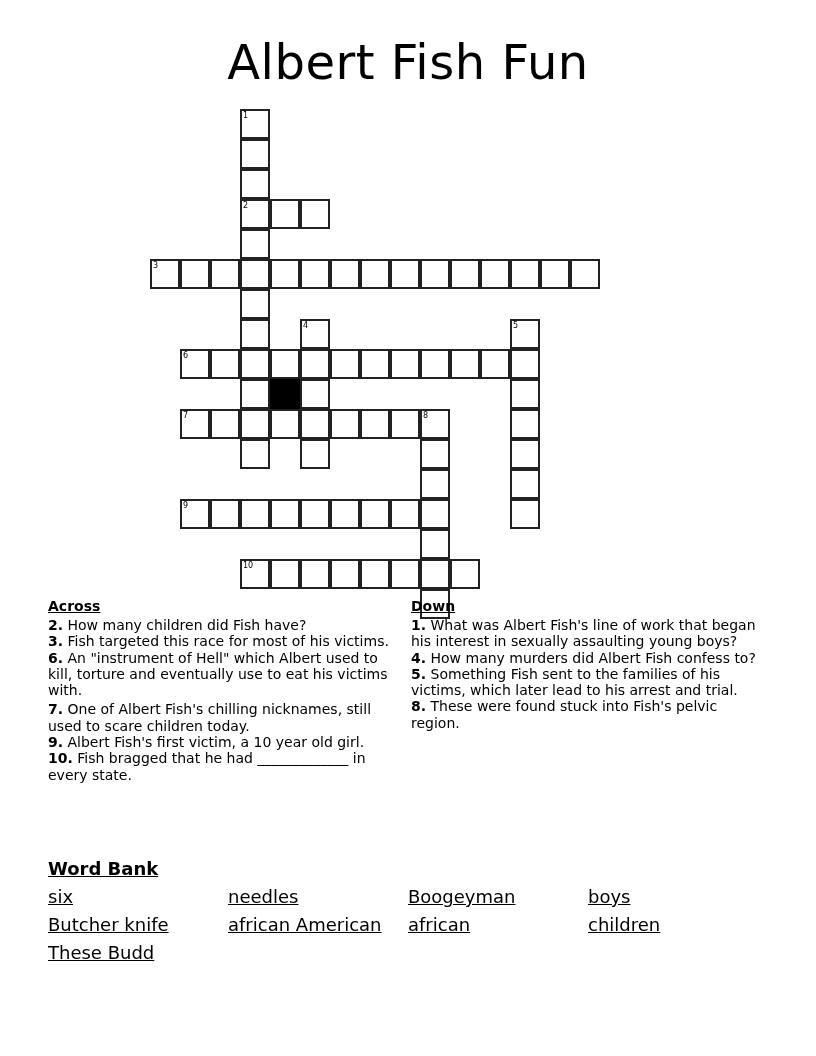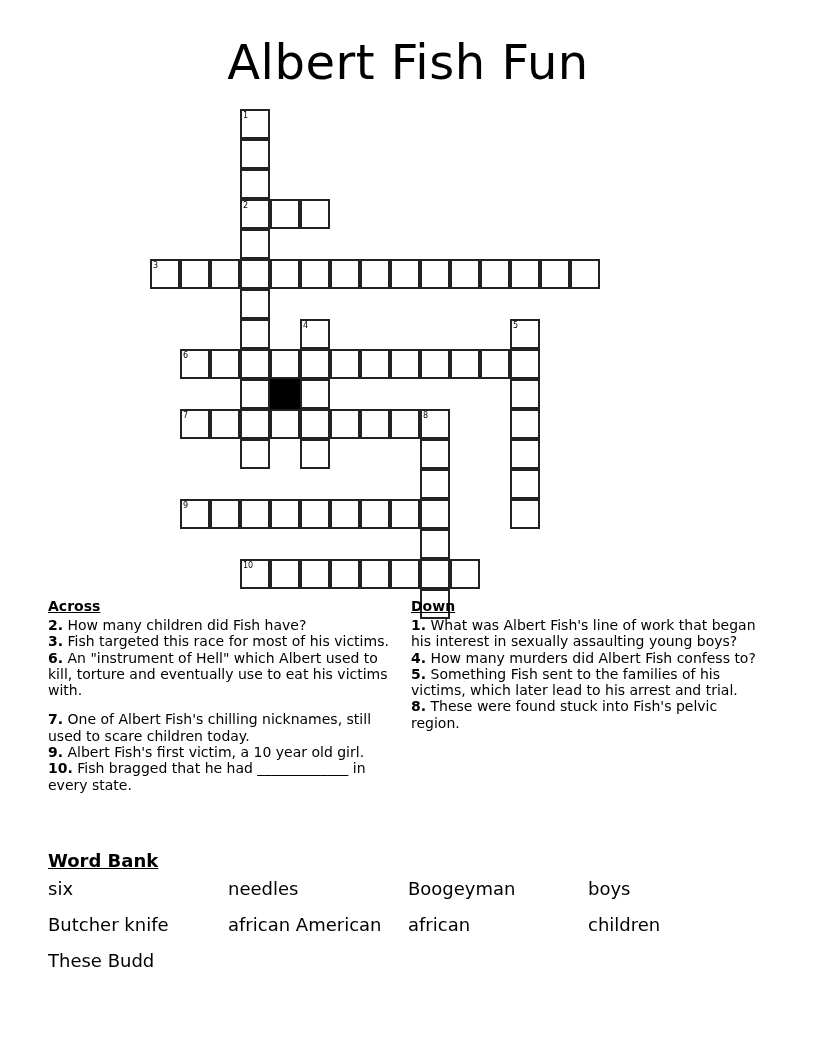--- a/index.html
+++ b/index.html
@@ -8,24 +8,24 @@
   .grid { position:absolute; left:0; top:0; width:816px; height:640px; }
   .cell { position:absolute; width:30px; height:30px; box-sizing:border-box; border:2px solid #222; background:#fff; margin-left:-1px; margin-top:-1px; }
   .cell.black { background:#000; border-color:#000; }
   .num { position:absolute; left:1px; top:0px; font-size:8px; line-height:9px; font-family:"DejaVu Sans", sans-serif; }
   .clues { position:absolute; top:598px; font-size:14px; line-height:16.3px; }
   .clues.across { left:48px; width:350px; }
   .clues.down { left:411px; width:355px; }
   .clues h3 { margin:0 0 3px 0; font-size:14px; font-weight:bold; text-decoration:underline; line-height:16px; }
   .clue { margin:0 0 0 0; }
   .clue b { font-weight:bold; }
-  .clue.gap { margin-top:13px; }
+  .clue.gap { margin-top:3px; }
   .wordbank { position:absolute; left:48px; top:846px; width:740px; }
-  .wordbank h3 { margin:4px 0 6px 0; font-size:18px; font-weight:bold; text-decoration:underline; line-height:22px; }
-  .wb-grid { display:grid; grid-template-columns:180px 180px 180px 180px; row-gap:14px; }
+  .wordbank h3 { margin:12px 0 6px 0; font-size:18px; font-weight:bold; text-decoration:underline; line-height:22px; }
+  .wb-grid { display:grid; grid-template-columns:180px 180px 180px 180px; row-gap:6px;text-decoration:underline; }
   .wb-item { font-size:18px; line-height:22px; }
 </style>
 </head>
 <body>
 
 <div class="title">Albert Fish Fun</div>
 
 <div class="grid" id="grid">
     <div class="cell" style="left: 241px; top: 110px;">
       <span class="num">1</span>

